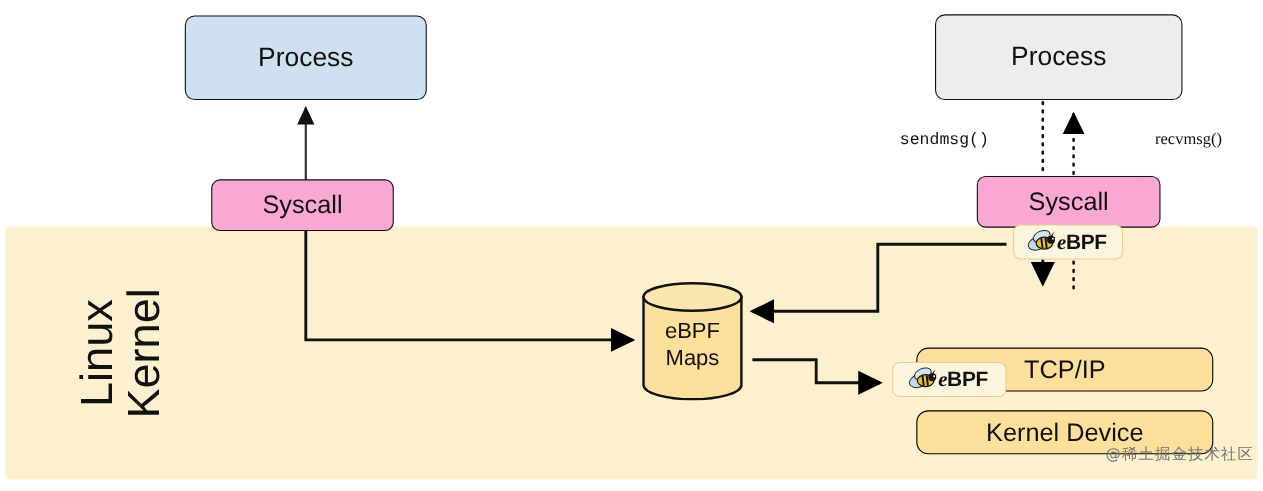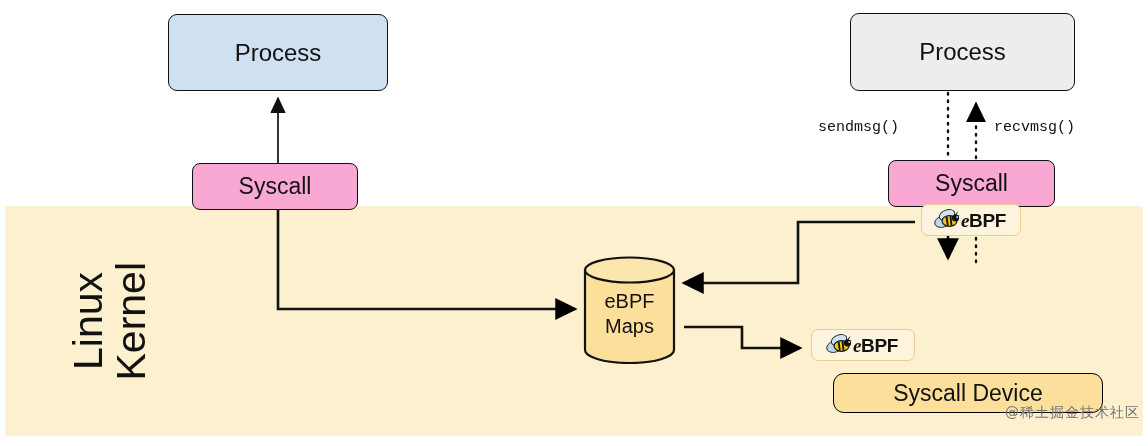--- a/index.html
+++ b/index.html
@@ -116,21 +116,21 @@
       <div>eBPF</div>
       <div>Maps</div>
     </div>
   </div>
 
   <div class="node proc-grey" style="left:850px;top:13px;width:225px;height:78px;">
     <span>Process</span>
   </div>
 
   <div class="mono" style="left:818px;top:107px;">sendmsg()</div>
-  <div class="mono" style="left:994px;top:107px;">recvmsg()</div>
+  <div class="mono" style="left:1050px;top:107px;font-family:Liberation Serif, serif;">recvmsg()</div>
 
   <div class="node syscall" style="left:888px;top:160px;width:167px;height:47px;">
     <span>Syscall</span>
   </div>
 
   <div class="badge" style="left:921px;top:204px;width:100px;height:32px;">
     <span class="bee">
       <svg width="26" height="22" viewBox="0 0 26 22">
         <ellipse cx="9" cy="14.5" rx="8.5" ry="5.6" fill="#bcd9ee" stroke="#2a2a2a" stroke-width="0.9" transform="rotate(-18 9 14.5)"></ellipse>
         <ellipse cx="13" cy="8" rx="8" ry="5" fill="#cfe4f4" stroke="#2a2a2a" stroke-width="0.9" transform="rotate(-22 13 8)"></ellipse>
@@ -139,36 +139,39 @@
         <path d="M16.5,9.2 L17.5,18.5" stroke="#111" stroke-width="1.8"></path>
         <circle cx="21.5" cy="11" r="3.6" fill="#111"></circle>
         <path d="M19.5,2.2 L21.2,7.6 L24.6,3.4 L22.2,8.6 L26,8.4 L21.8,10.3 Z" fill="#111"></path>
         <circle cx="23.2" cy="10.1" r="0.9" fill="#fff"></circle>
       </svg>
     </span>
     <span class="bpf-txt"><span class="e">e</span><span>BPF</span></span>
   </div>
 
 
+  <div class="node stack" style="left:833px;top:316px;width:270px;height:40px;">
+    <span>TCP/IP</span>
+  </div>
 
   <div class="badge" style="left:811px;top:329px;width:104px;height:32px;">
     <span class="bee">
       <svg width="26" height="22" viewBox="0 0 26 22">
         <ellipse cx="9" cy="14.5" rx="8.5" ry="5.6" fill="#bcd9ee" stroke="#2a2a2a" stroke-width="0.9" transform="rotate(-18 9 14.5)"></ellipse>
         <ellipse cx="13" cy="8" rx="8" ry="5" fill="#cfe4f4" stroke="#2a2a2a" stroke-width="0.9" transform="rotate(-22 13 8)"></ellipse>
         <ellipse cx="15.5" cy="14" rx="7.5" ry="5.4" fill="#f4c125" stroke="#111" stroke-width="1.1"></ellipse>
         <path d="M12.6,9.6 L13.8,18.6" stroke="#111" stroke-width="1.8"></path>
         <path d="M16.5,9.2 L17.5,18.5" stroke="#111" stroke-width="1.8"></path>
         <circle cx="21.5" cy="11" r="3.6" fill="#111"></circle>
         <path d="M19.5,2.2 L21.2,7.6 L24.6,3.4 L22.2,8.6 L26,8.4 L21.8,10.3 Z" fill="#111"></path>
         <circle cx="23.2" cy="10.1" r="0.9" fill="#fff"></circle>
       </svg>
     </span>
     <span class="bpf-txt"><span class="e">e</span><span>BPF</span></span>
   </div>
 
   <div class="node stack" style="left:833px;top:373px;width:270px;height:40px;">
-    <span>Syscall Device</span>
+    <span>Kernel Device</span>
   </div>
 
   <div class="wm">@稀土掘金技术社区</div>
 
 </div>
 
 </body></html>

